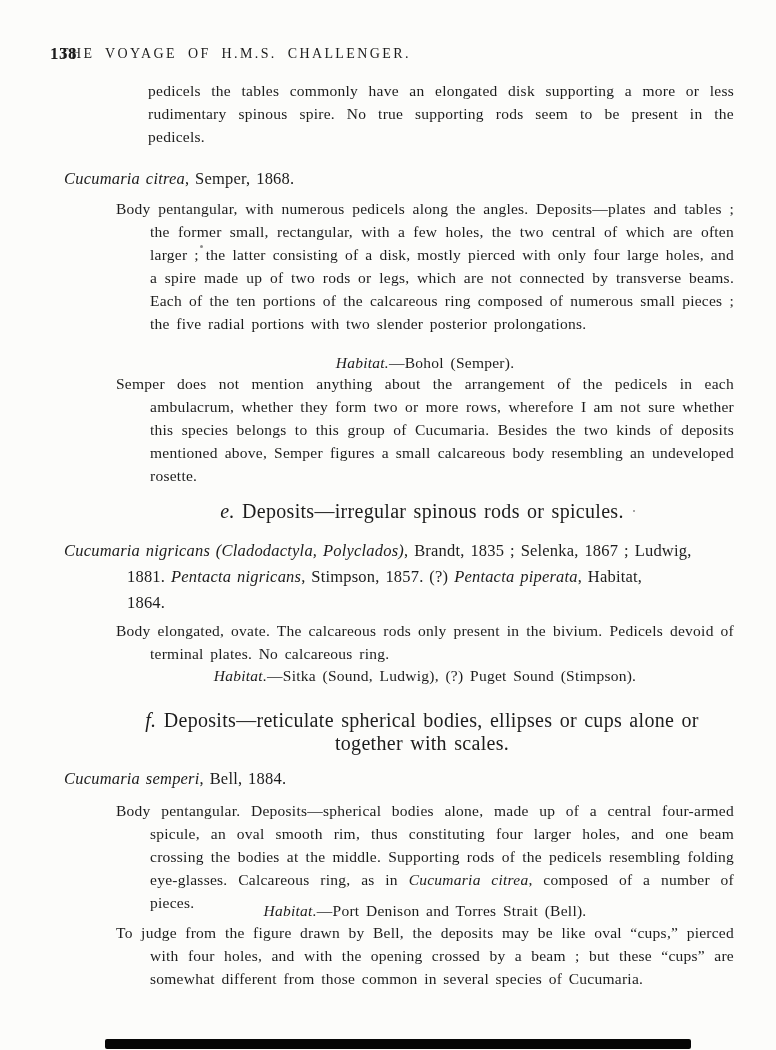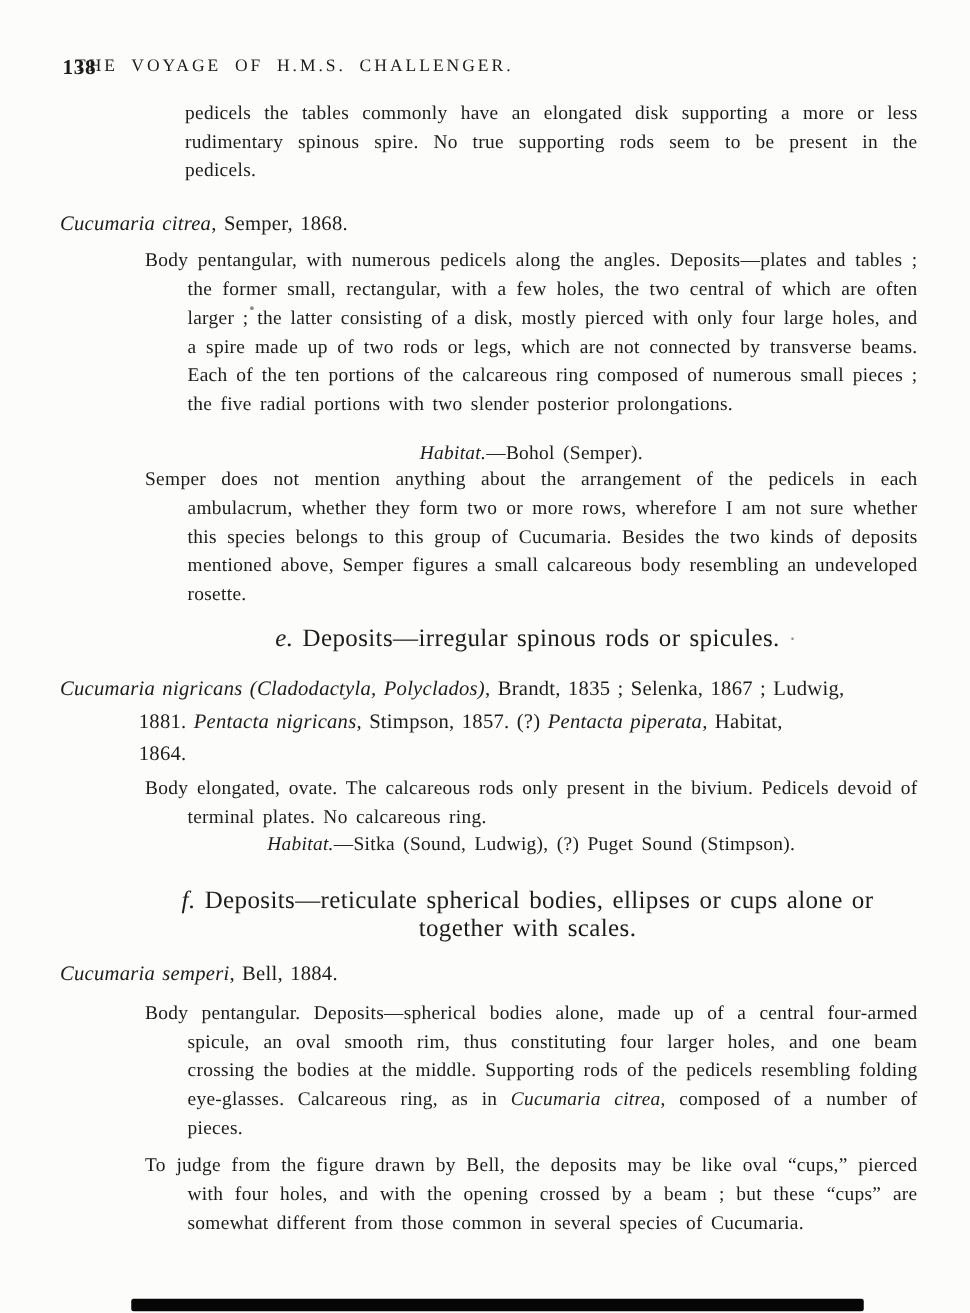--- a/index.html
+++ b/index.html
@@ -43,21 +43,21 @@
     line-height: 23px;
     text-align: justify;
     letter-spacing: 0.25px;
     word-spacing: 2.5px;
   }
   .hang   { left: 150px; right: 42px; text-indent: -34px; }  
   .flush  { left: 148px; right: 42px; text-indent: 0; }
   .habitat{ left: 116px; right: 42px; text-align: center; text-indent: 0; }
 
   .species {
-    left: 48px; right: 42px;
+    left: 64px; right: 42px;
     font-size: 16.5px;
     line-height: 26px;
     text-align: left;
     padding-left: 63px;
     text-indent: -63px;
     letter-spacing: 0.2px;
     word-spacing: 1.5px;
   }
 
   .section {
@@ -132,20 +132,21 @@
   <div id="d-nigricans" class="blk body-text hang"><span>Body elongated, ovate.  The calcareous rods only present in the bivium.  Pedicels devoid of terminal plates.  No calcareous ring.</span></div>
 
   <div id="hab-nigricans" class="blk body-text habitat"><i>Habitat.</i><span>—Sitka (Sound, Ludwig), (?) Puget Sound (Stimpson).</span></div>
 
   <div id="sec-f" class="blk section"><i>f.</i><span> Deposits—reticulate spherical bodies, ellipses or cups alone or</span><br><span>together with scales.</span></div>
 
   <div id="h-semperi" class="blk species"><i>Cucumaria semperi</i><span>, Bell, 1884.</span></div>
 
   <div id="d-semperi" class="blk body-text hang"><span>Body pentangular.  Deposits—spherical bodies alone, made up of a central four-armed spicule, an oval smooth rim, thus constituting four larger holes, and one beam crossing the bodies at the middle.  Supporting rods of the pedicels resembling folding eye-glasses.  Calcareous ring, as in </span><i>Cucumaria citrea</i><span>, composed of a number of pieces.</span></div>
 
+  <div id="hab-semperi" class="blk body-text habitat"><i>Habitat.</i><span>—Port Denison and Torres Strait (Bell).</span></div>
 
   <div id="r-semperi" class="blk body-text hang"><span>To judge from the figure drawn by Bell, the deposits may be like oval “cups,” pierced with four holes, and with the opening crossed by a beam&nbsp;; but these “cups” are somewhat different from those common in several species of Cucumaria.</span></div>
 
   <div id="speck-1" class="speck"></div>
   <div id="speck-2" class="speck"></div>
 
   <div class="scan-bar"></div>
 
 </div>
 

